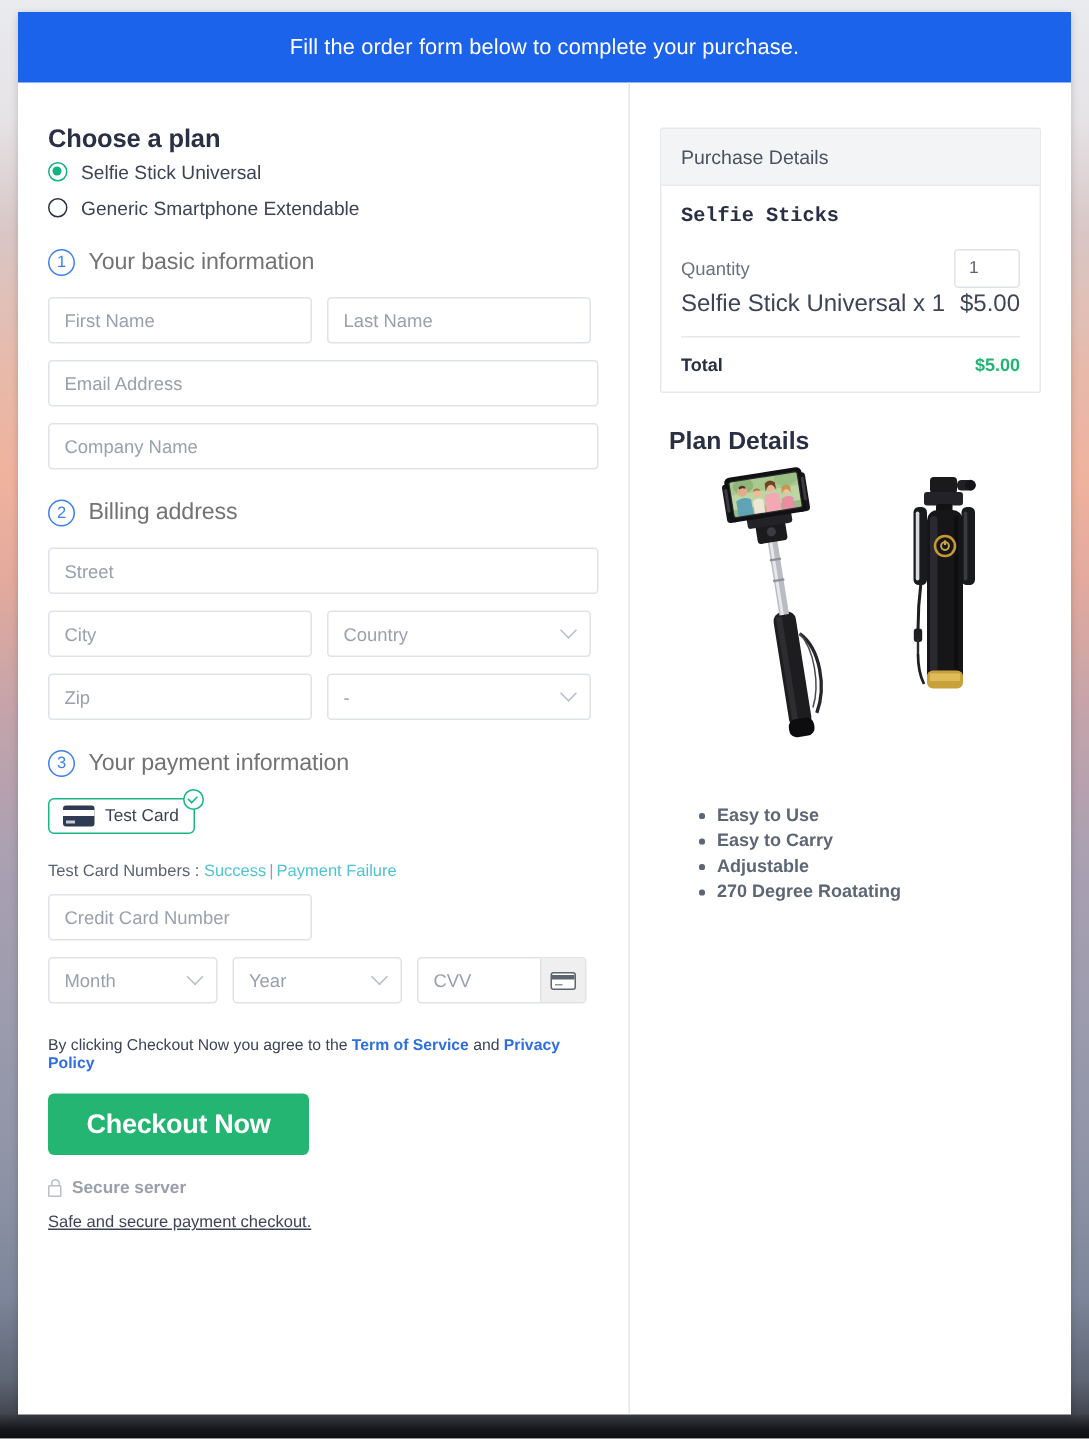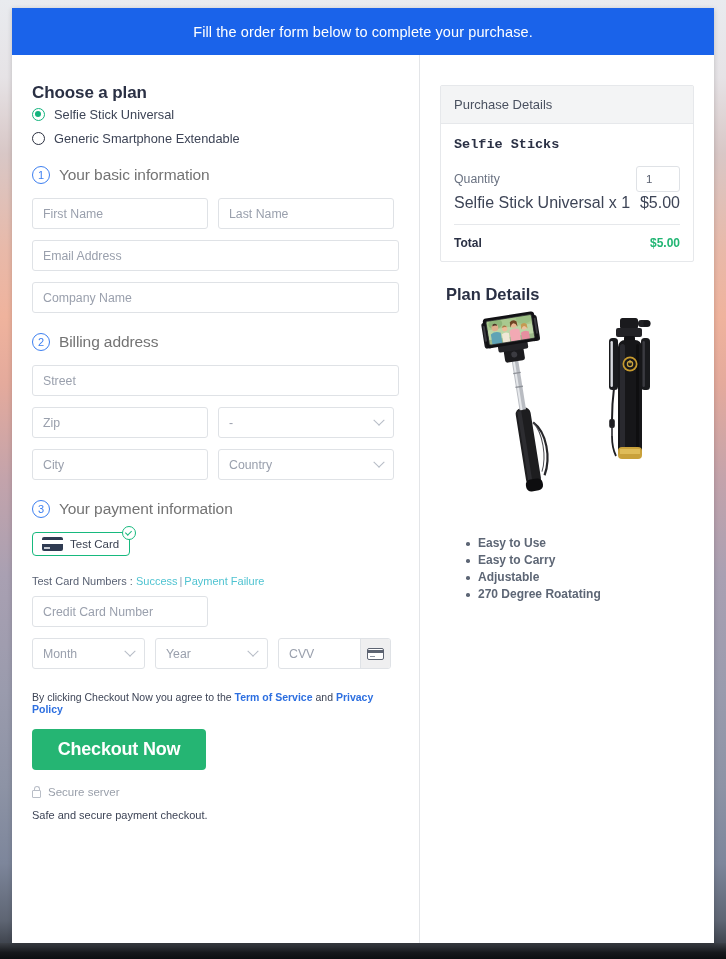--- a/index.html
+++ b/index.html
@@ -293,40 +293,41 @@
     font-family: "Liberation Sans", sans-serif;
     cursor: pointer;
     letter-spacing: -.2px;
   }
 
   .secure-row {
     display: flex;
     align-items: center;
     gap: 7px;
     margin: 16px 0 11px 0;
+    font-weight: bold;
   }
   .lock {
     width: 9px; height: 8px;
     border: 1.2px solid #b9bec7;
     border-radius: 1px;
     position: relative;
     flex: none;
     margin-top: 3px;
   }
   .lock::before {
     content: "";
     position: absolute;
     left: 1.4px; top: -4.2px;
     width: 4px; height: 4px;
     border: 1.2px solid #b9bec7;
     border-bottom: none;
     border-radius: 3px 3px 0 0;
   }
   .secure-text { font-size: 11.5px; color: #9aa0ab; }
-  .safe-text { font-size: 11px; color: #3d4456; }
+  .safe-text { font-size: 11px; color: #3d4456; text-decoration: underline; }
 
   
   .purchase-box {
     border: 1px solid #e6e8eb;
     border-radius: 2px;
   }
   .purchase-head {
     background: #f3f4f5;
     border-bottom: 1px solid #e6e8eb;
     padding: 11px 13px;
@@ -458,30 +459,30 @@
       
       <div class="step-head">
         <span class="step-num">2</span>
         <span class="step-text">Billing address</span>
       </div>
 
       <div class="field-row">
         <div class="fld full">Street</div>
       </div>
       <div class="field-row">
+        <div class="fld half">City</div>
+        <div class="fld half sel">
+          <span>Country</span>
+          <span class="chev"></span>
+        </div>
+      </div>
+      <div class="field-row">
         <div class="fld half">Zip</div>
         <div class="fld half sel">
           <span>-</span>
-          <span class="chev"></span>
-        </div>
-      </div>
-      <div class="field-row">
-        <div class="fld half">City</div>
-        <div class="fld half sel">
-          <span>Country</span>
           <span class="chev"></span>
         </div>
       </div>
 
       
       <div class="step-head">
         <span class="step-num">3</span>
         <span class="step-text">Your payment information</span>
       </div>
 

